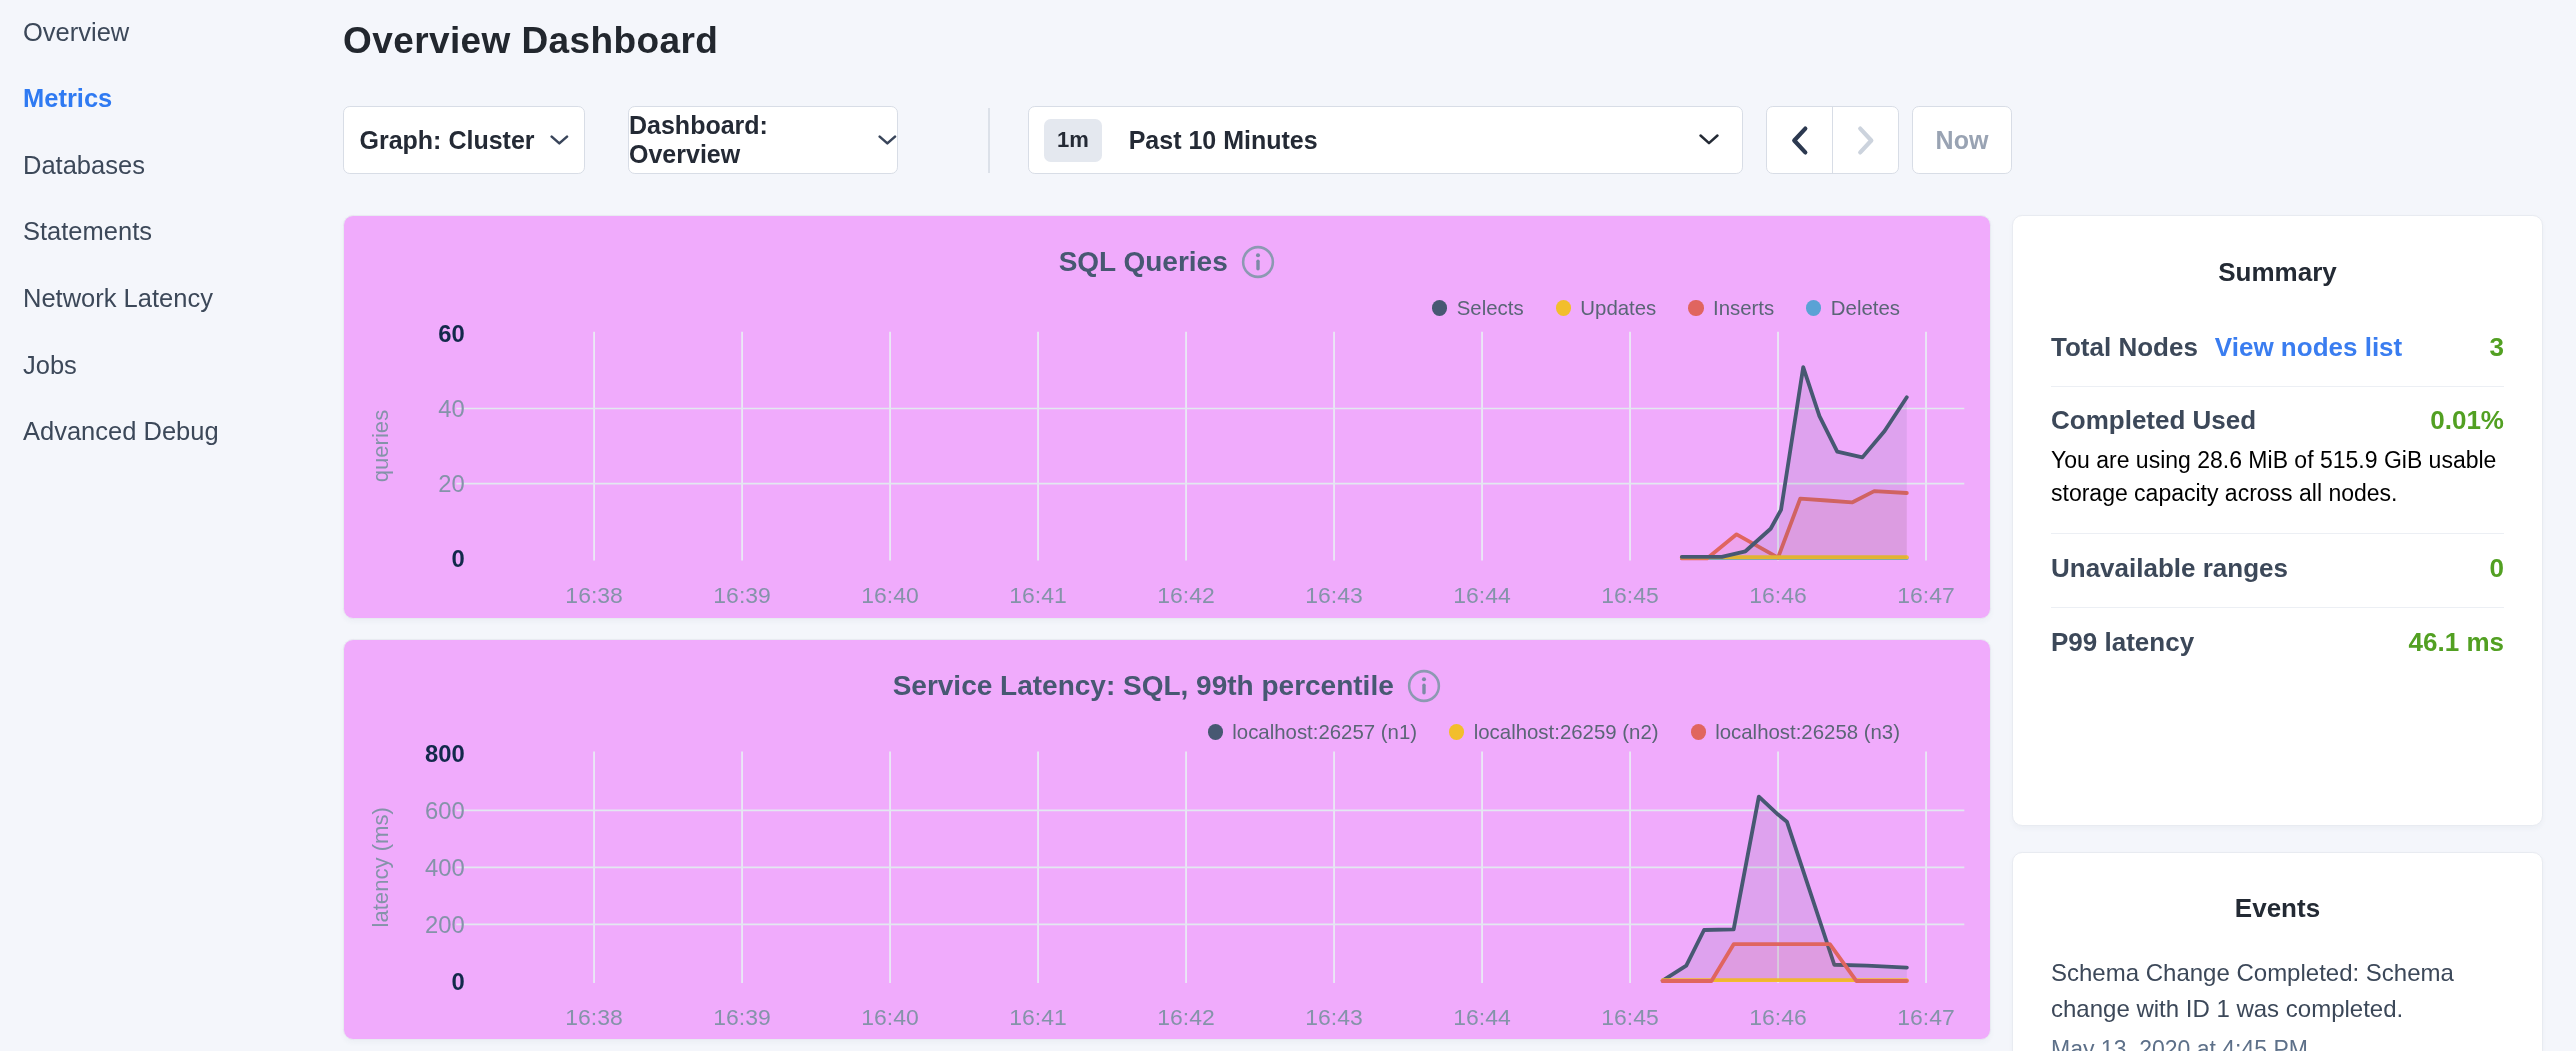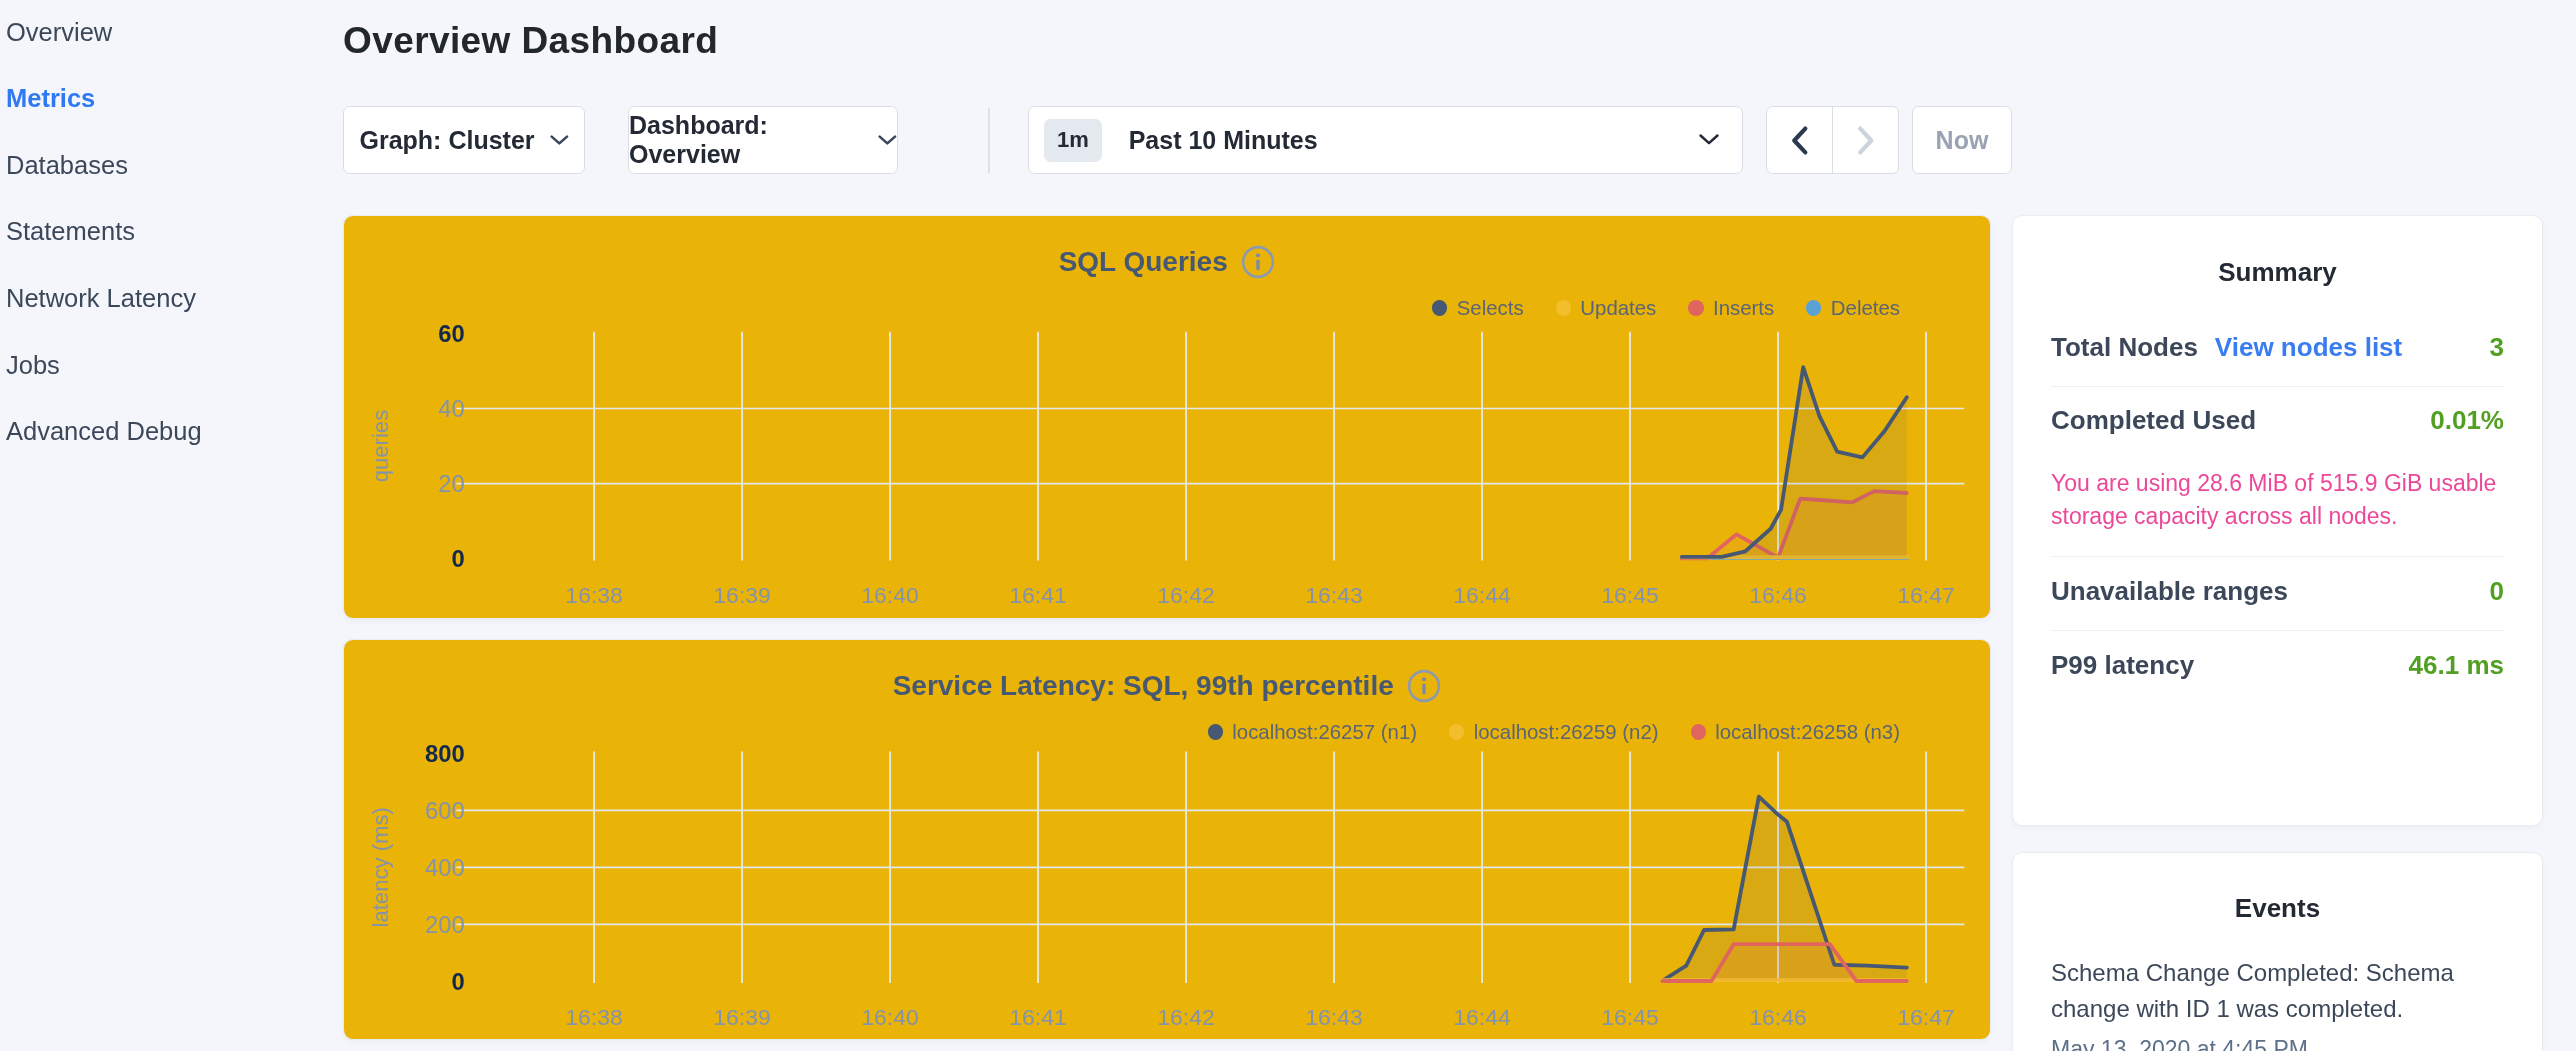--- a/index.html
+++ b/index.html
@@ -6,21 +6,21 @@
   html,body { width:2576px; height:1051px; overflow:hidden; }
   body {
     background:#f4f6fb;
     font-family:"Liberation Sans","DejaVu Sans",sans-serif;
     color:#3c4859;
     position:relative;
   }
   svg text { font-family:"Liberation Sans","DejaVu Sans",sans-serif; }
 
   
-  .sidebar { position:absolute; left:0; top:0; width:343px; padding:0 0 0 6px; }
+  .sidebar { position:absolute; left:0; top:0; width:343px; padding:0 0 0 23px; }
   .nav-item {
     height:70px; line-height:70px; font-size:25.5px; color:#3c4859;
     cursor:pointer; margin-top:-3.4px;
   }
   .nav-item.active { color:#2f7af2; font-weight:bold; }
 
   
   .page-title {
     position:absolute; left:343px; top:20.4px;
     font-size:37px; font-weight:bold; color:#22272e; letter-spacing:0.4px;
@@ -42,21 +42,21 @@
   .time-box .chev { margin-left:auto; }
   .chev { display:inline-flex; margin-left:15.3px; }
   .arrow-group { left:1766px; width:133px; padding:0; overflow:hidden; }
   .arrow-half { width:50%; height:100%; display:flex; align-items:center; justify-content:center; }
   .arrow-half:first-child { border-right:1.7px solid #d8dde6; }
   .now-btn { left:1912px; width:100px; }
   .now-btn .ctl-label { color:#99a3b3; }
 
   
   .card {
-    position:absolute; background:#eab308; border:1.7px solid #e8ebf1; border-radius:10.2px;
+    position:absolute; background:#f0abfc; border:1.7px solid #e8ebf1; border-radius:10.2px;
     box-shadow:0 2.6px 5.1px rgba(60,70,90,0.04);
   }
   .chart-card-1 { left:343px; top:215px; width:1648px; height:404px; }
   .chart-card-2 { left:343px; top:639px; width:1648px; height:401px; }
 
   .chart-title-row {
     margin-top:25.5px; display:flex; align-items:center; justify-content:center; height:41px;
   }
   .chart-title { font-size:28px; font-weight:bold; color:#475872; }
   .info-icon { margin-left:13.6px; display:inline-flex; cursor:pointer; }
@@ -75,21 +75,21 @@
            box-shadow:0 2.6px 5.1px rgba(60,70,90,0.04); padding:32px 38px 0; }
   .summary-panel { height:611px; overflow:hidden; }
   .events-panel { margin-top:25.5px; height:357px; overflow:hidden; }
   .panel-title { text-align:center; font-size:26px; font-weight:bold; color:#232a34; margin:8.5px 0 25.5px; }
   .srow { padding:18.7px 0 23px; border-bottom:1.7px solid #eceff4; }
   .srow:last-child { border-bottom:none; }
   .srow-head { display:flex; align-items:baseline; }
   .srow-label { font-size:26px; font-weight:bold; color:#3c4859; }
   .srow-link { font-size:26px; font-weight:bold; color:#3a7df0; margin-left:17px; cursor:pointer; }
   .srow-value { margin-left:auto; font-size:26px; font-weight:bold; color:#52a022; }
-  .srow-desc { font-size:23px; color:#ec4899; line-height:33px; margin-top:31px; }
+  .srow-desc { font-size:23px; color:#000000; line-height:33px; margin-top:8px; }
   .event-text { font-size:24px; color:#3c4859; line-height:36px; margin-top:31px; }
   .event-time { font-size:23px; color:#5d7089; margin-top:8.5px; }
 </style>
 </head>
 <body>
 
 <nav class="sidebar">
   <div class="nav-item">Overview</div>
   <div class="nav-item active">Metrics</div>
   <div class="nav-item">Databases</div>

